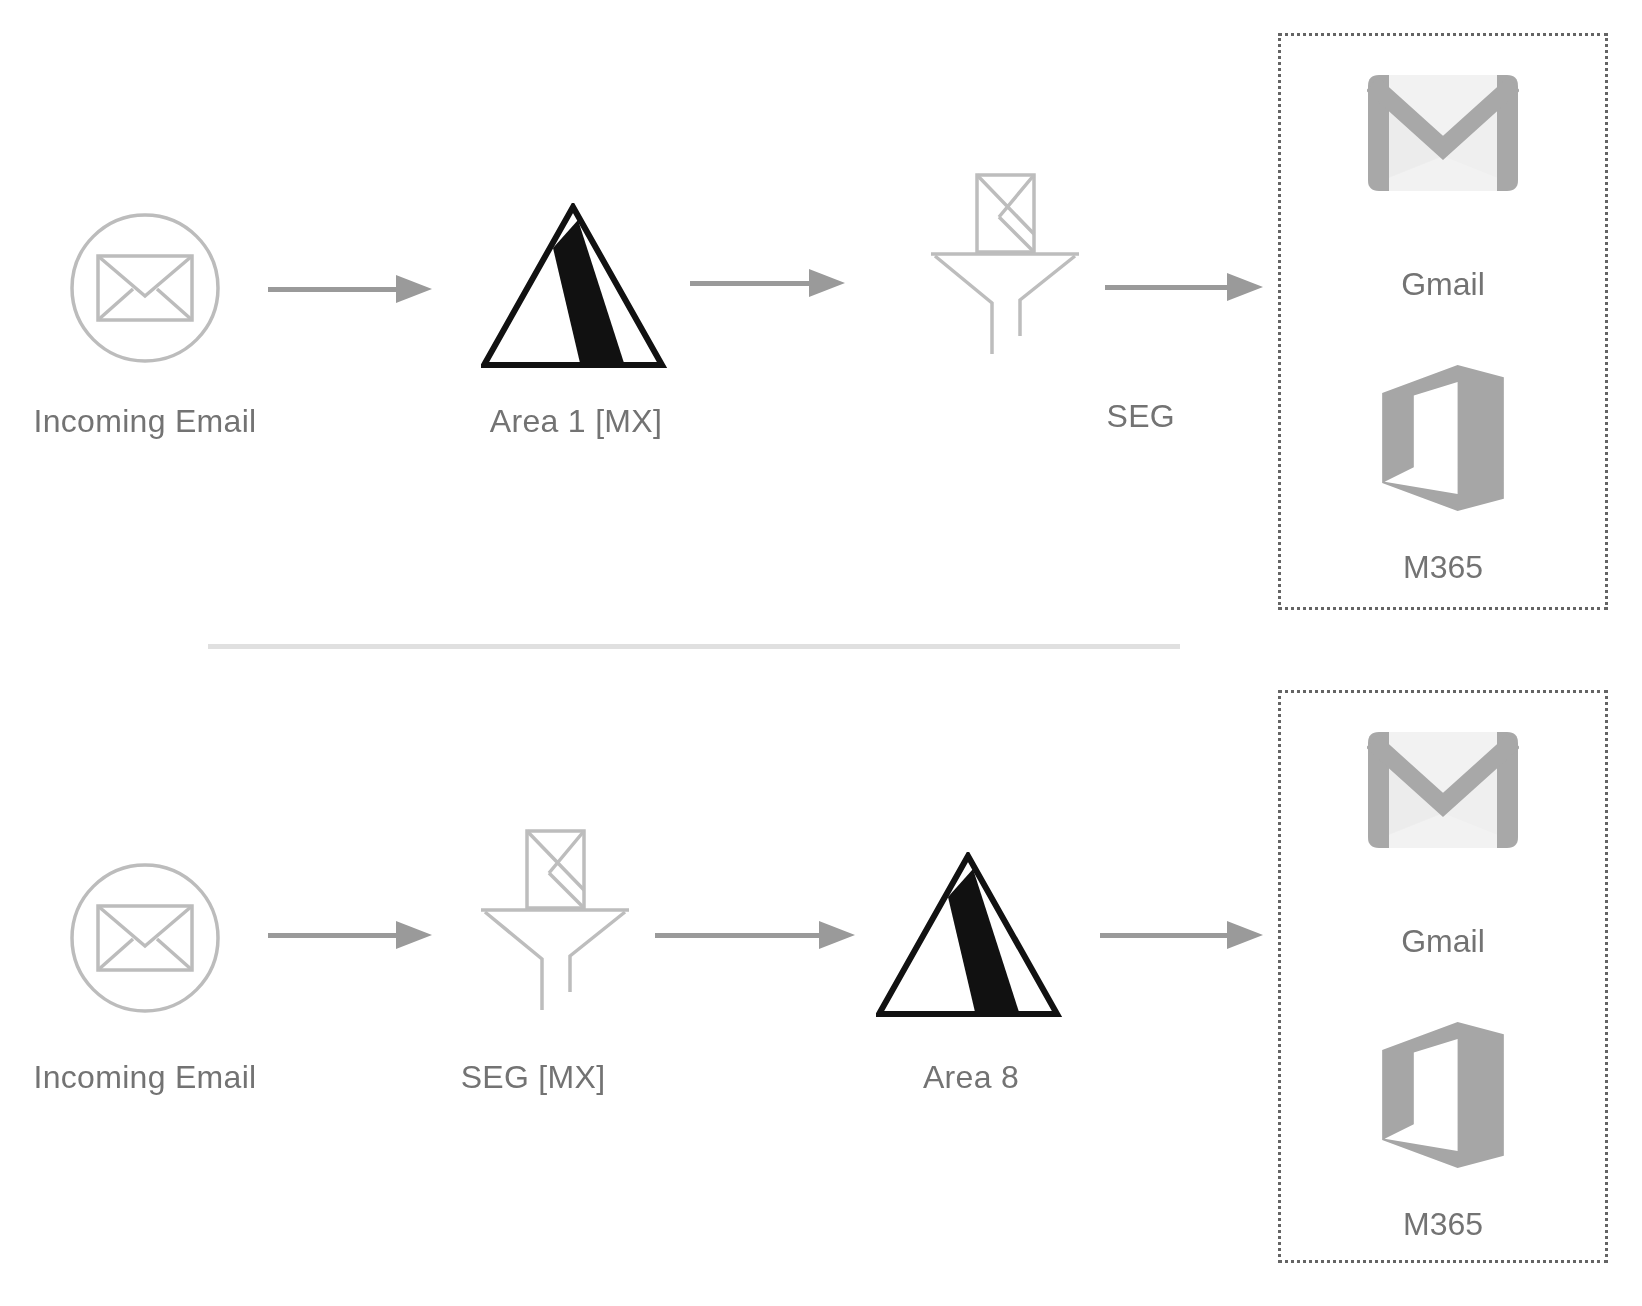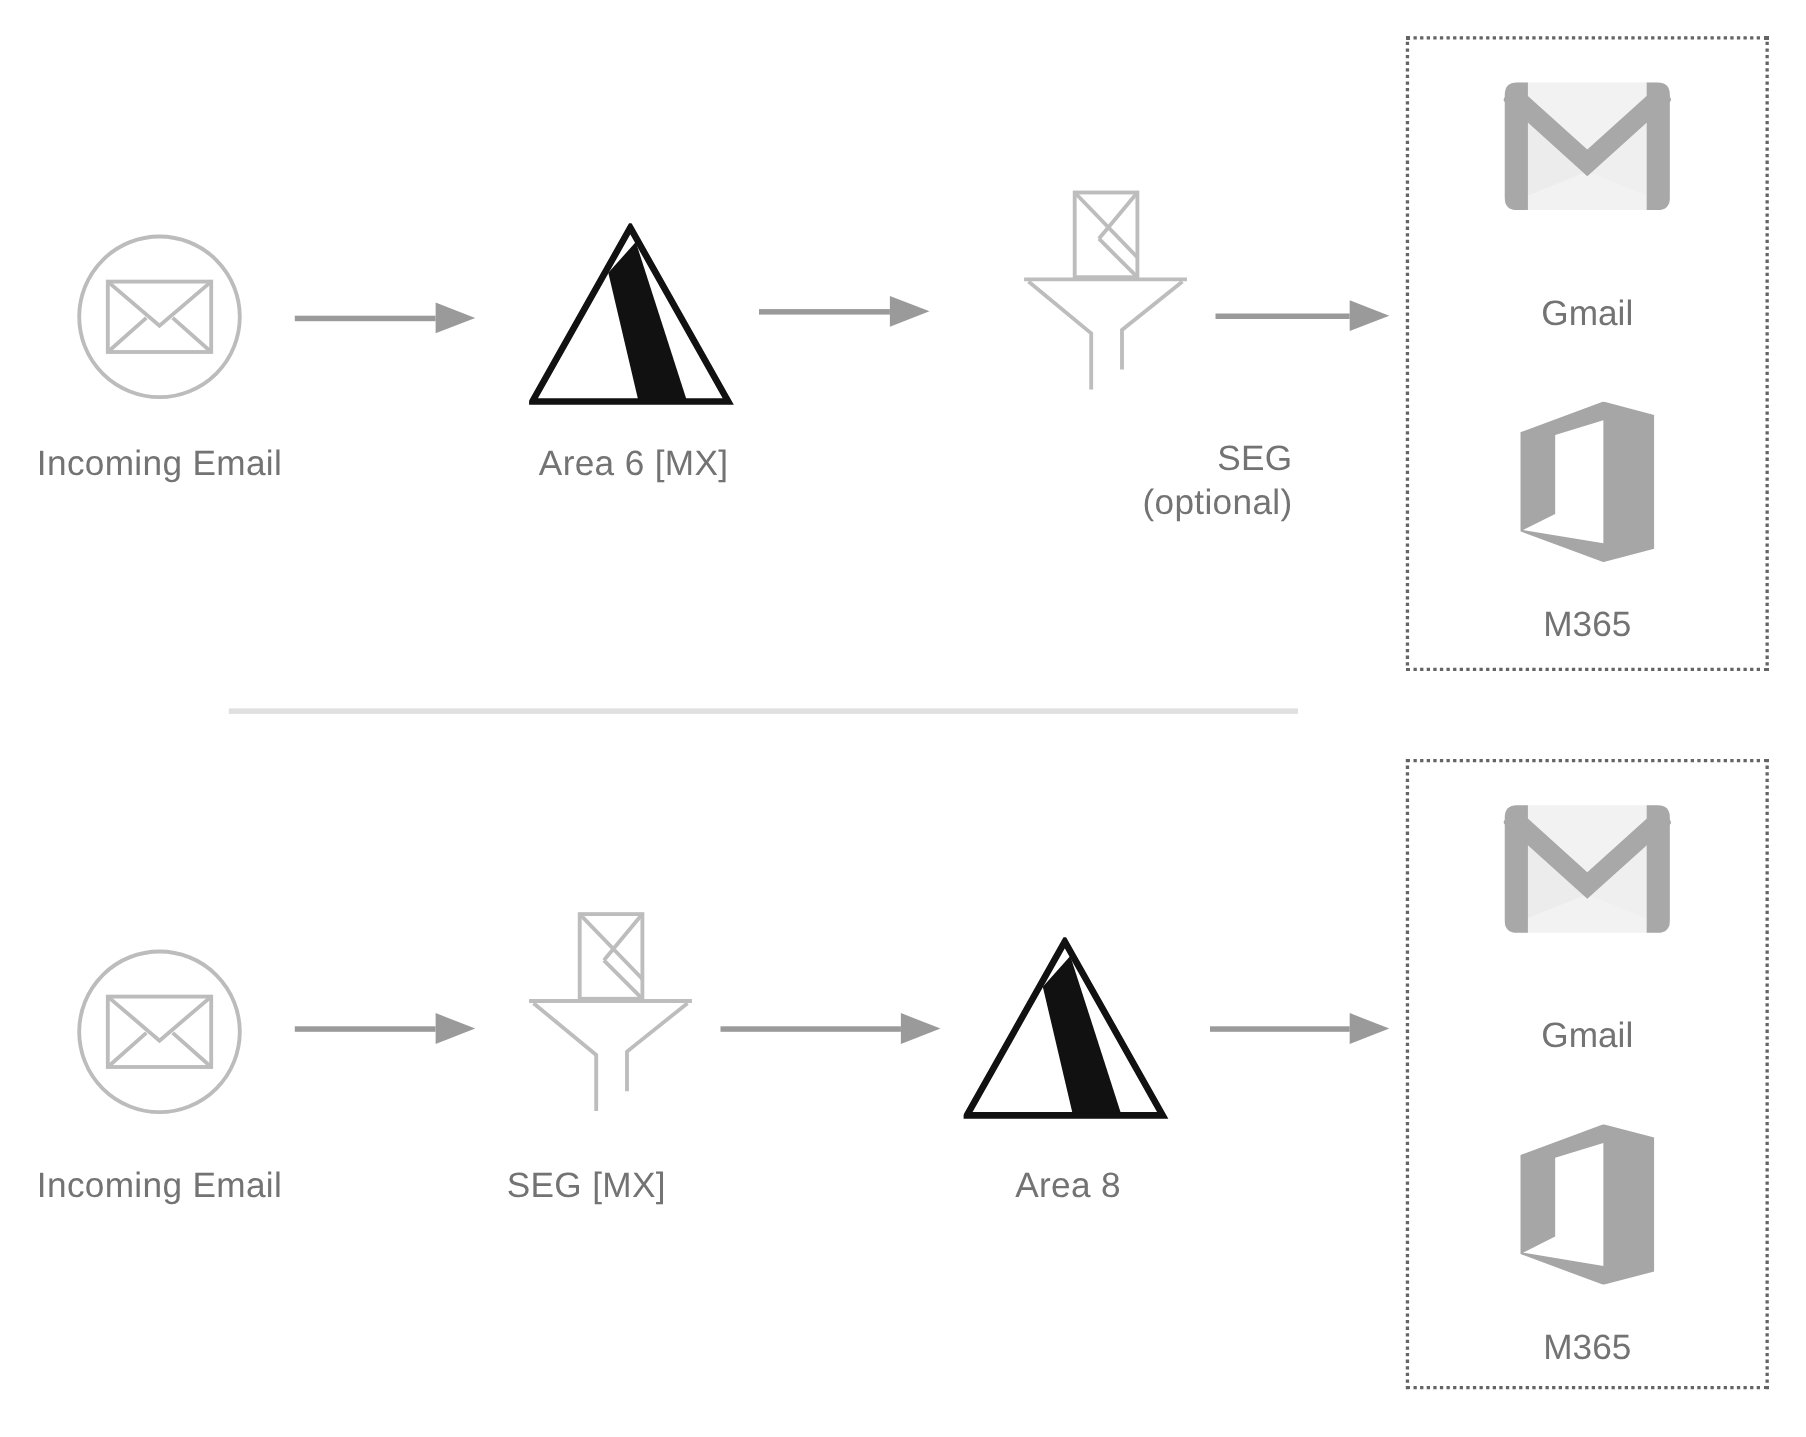--- a/index.html
+++ b/index.html
@@ -52,41 +52,40 @@
     <div class="shaft"></div>
     <div class="head"></div>
   </div>
 
   <div class="node" style="left:481px; top:203px;">
     <svg viewBox="0 0 188 167" width="188" height="167">
       <polygon points="92,4 181,162 3,162" fill="#ffffff" stroke="#111111" stroke-width="6"></polygon>
       <polygon points="72,45 97,17 143,160 99,160" fill="#111111"></polygon>
     </svg>
   </div>
-  <div class="label" style="left:406px; top:401px;">Area 6 [MX]</div>
+  <div class="label" style="left:406px; top:401px;">Area 1 [MX]</div>
 
   <div class="arrow" style="left:690px; top:269px; width:155px;">
     <div class="shaft"></div>
     <div class="head"></div>
   </div>
 
   <div class="node" style="left:930px; top:172px;">
     <svg viewBox="0 0 150 184" width="150" height="184">
       <g fill="none" stroke="#bdbdbd" stroke-width="3.5">
         <rect x="47" y="3" width="57" height="77"></rect>
         <path d="M47,3 L104,62 M104,3 L69,45 M69,45 L104,80"></path>
         <path d="M1,82 L149,82"></path>
         <path d="M5,84 L62,131 L62,182"></path>
         <path d="M145,84 L90,128 L90,164"></path>
       </g>
     </svg>
   </div>
   <div class="label" style="left:835px; top:396px;text-align:right;">
     <div>SEG</div>
-    <div>(optional)</div>
   </div>
 
   <div class="arrow" style="left:1105px; top:273px; width:158px;">
     <div class="shaft"></div>
     <div class="head"></div>
   </div>
 
   <div class="destbox" style="top:33px; height:577px;">
     <div class="boxicon" style="top:38px;">
       <svg viewBox="0 0 152 118" width="152" height="118">

